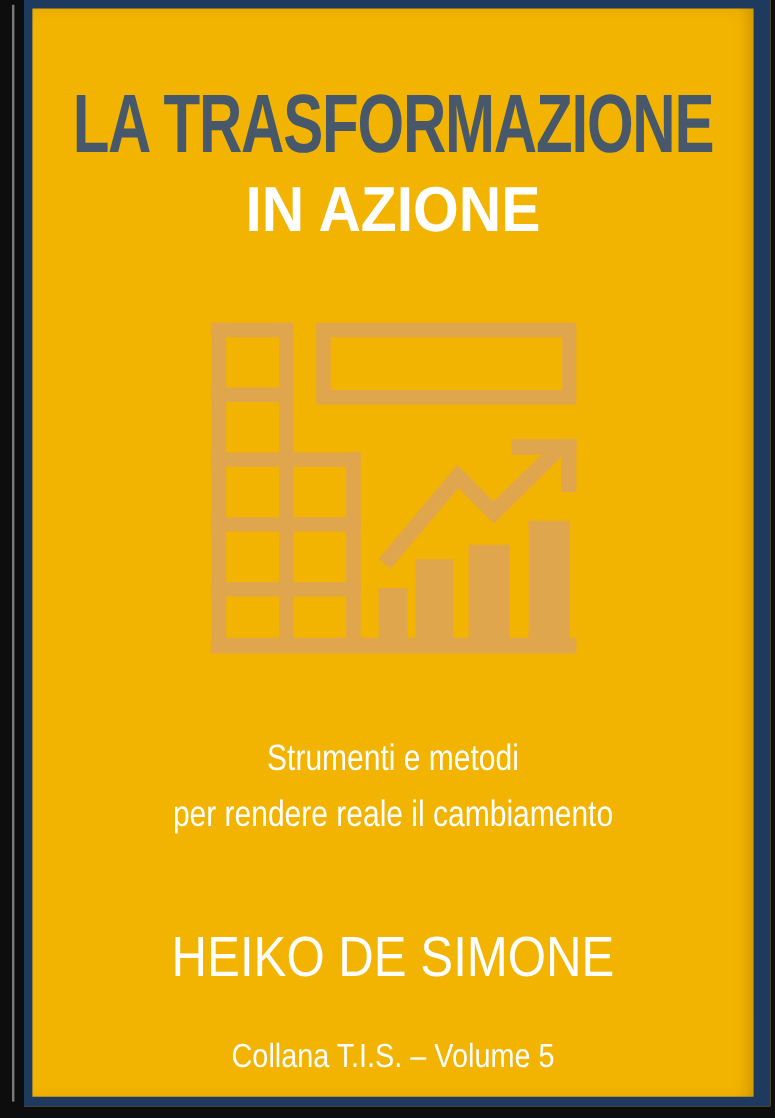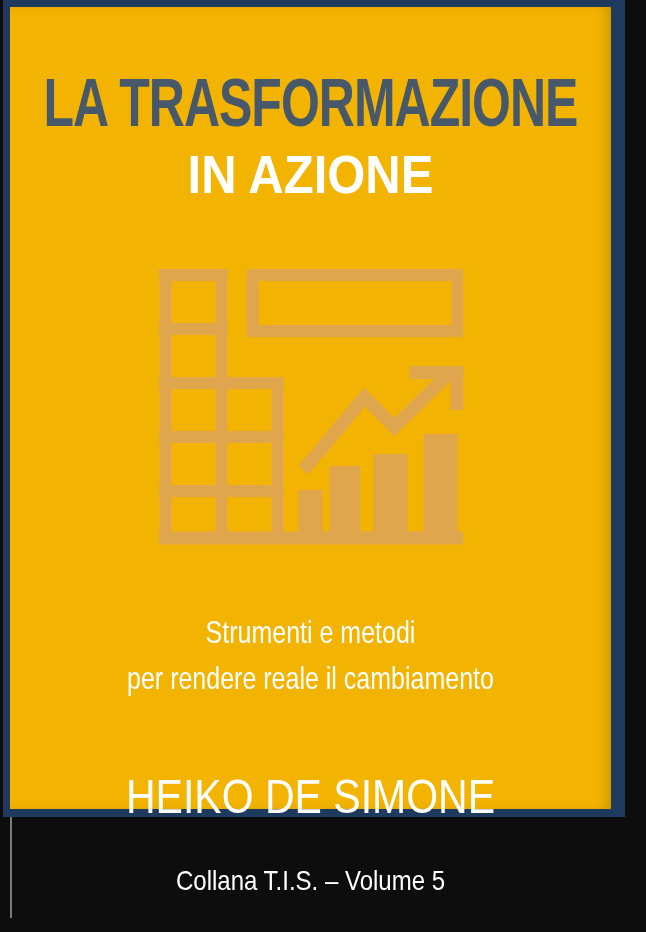--- a/index.html
+++ b/index.html
@@ -16,22 +16,22 @@
   }
   .spine-line{
     position:absolute;
     left:10px;top:4px;
     width:2px;height:914px;
     background:var(--spine_line,#8E8E8E);
     opacity:.85;
   }
   .cover{
     position:absolute;
-    left:3px;top:0;
-    width:622px;height:817px;
+    left:20px;top:0;
+    width:622px;height:922px;
     box-sizing:border-box;
     background:var(--cover_bg,#F3B301);
     border-style:solid;
     border-color:var(--frame,#1E3A5E);
     border-width:7px 14px 8px 7px;
     box-shadow:inset -8px 0 14px -6px rgba(0,0,0,0.22);
     padding-left:40px;
   }
   .cover .txt{
     position:absolute;left:0;right:0;

